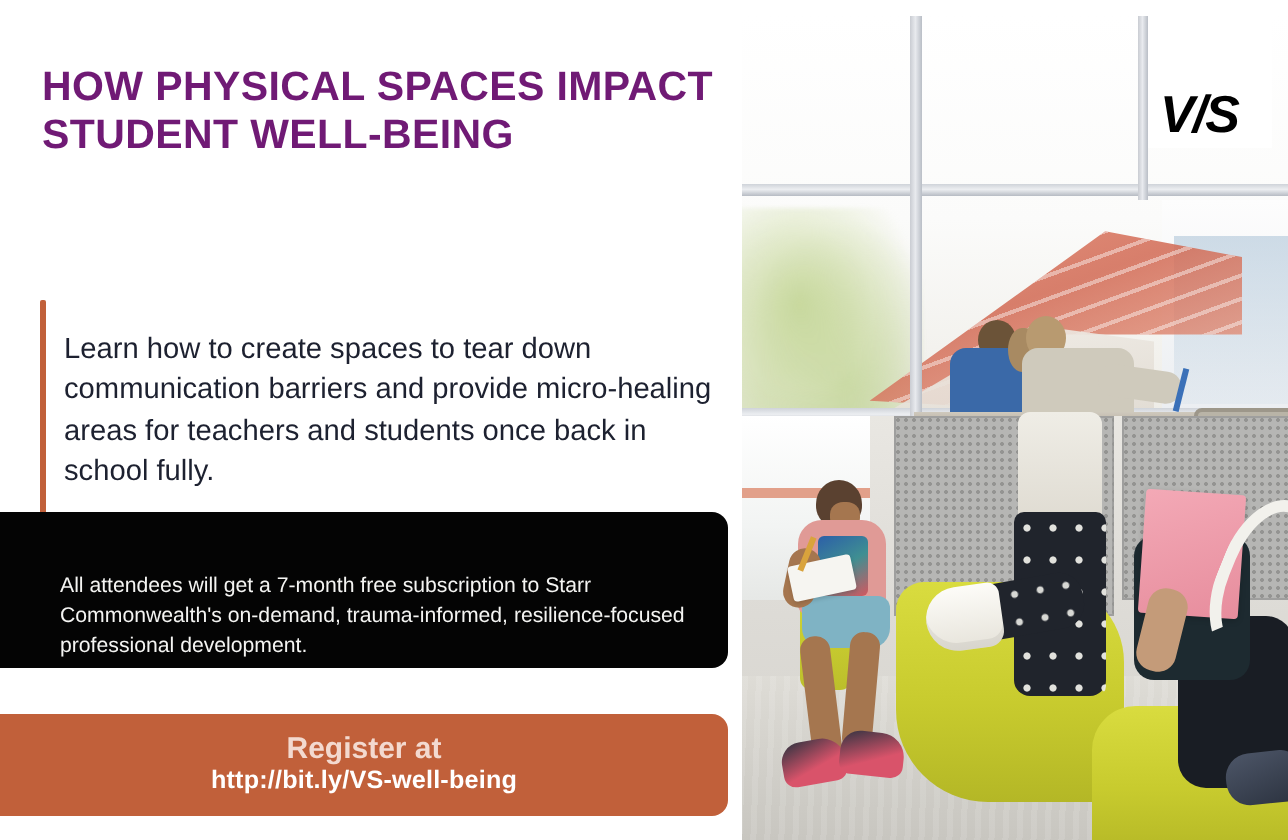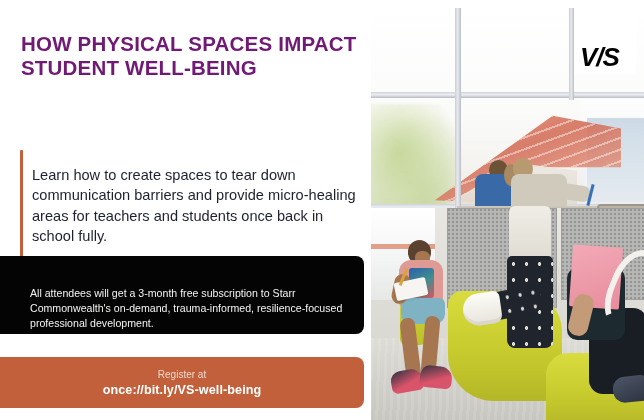--- a/index.html
+++ b/index.html
@@ -190,21 +190,21 @@
   }
   #black-text{
     position:absolute;left:30px;top:19px;width:320px;
     color:#f4f4f2;font-size:10.6px;line-height:15px;font-weight:400;
   }
   #footer-bar{
     position:absolute;left:0;top:357px;width:364px;height:51px;
     background:#c1603a;border-radius:0 8px 8px 0;
     display:flex;flex-direction:column;align-items:center;justify-content:center;
   }
-  #register-label{color:#f3d9cf;font-size:10px;line-height:15px;font-weight:400;}
+  #register-label{color:#f3d9cf;font-size:15px;line-height:15px;font-weight:700;}
   #register-url{color:#ffffff;font-size:12.6px;line-height:16px;font-weight:700;letter-spacing:.1px;}
 </style>
 </head>
 <body>
 
 <div id="poster">
 
   <div id="photo">
     <div class="ph-sky"></div>
     <div class="ph-tree"></div>
@@ -274,21 +274,21 @@
 
   <h1 id="headline">HOW PHYSICAL SPACES IMPACT STUDENT WELL-BEING</h1>
 
 
   <div id="lede-wrap">
     <div id="lede-rule"></div>
     <p id="lede">Learn how to create spaces to tear down communication barriers and provide micro-healing areas for teachers and students once back in school fully.</p>
   </div>
 
   <div id="black-box">
-    <p id="black-text">All attendees will get a 3-month free subscription to Starr Commonwealth's on-demand, trauma-informed, resilience-focused professional development.</p>
+    <p id="black-text">All attendees will get a 7-month free subscription to Starr Commonwealth's on-demand, trauma-informed, resilience-focused professional development.</p>
   </div>
 
   <div id="footer-bar">
     <div id="register-label">Register at</div>
-    <div id="register-url">once://bit.ly/VS-well-being</div>
+    <div id="register-url">http://bit.ly/VS-well-being</div>
   </div>
 
 </div>
 
 </body></html>

